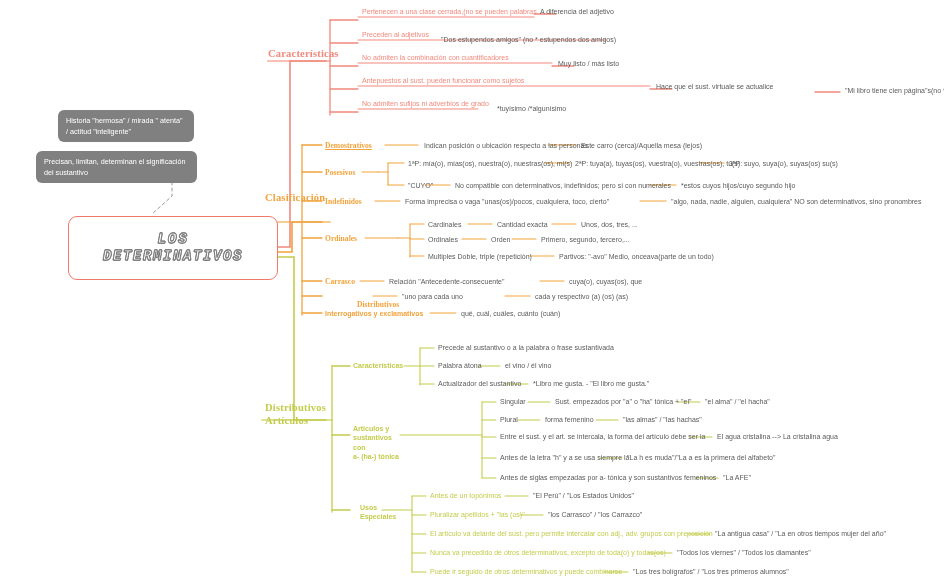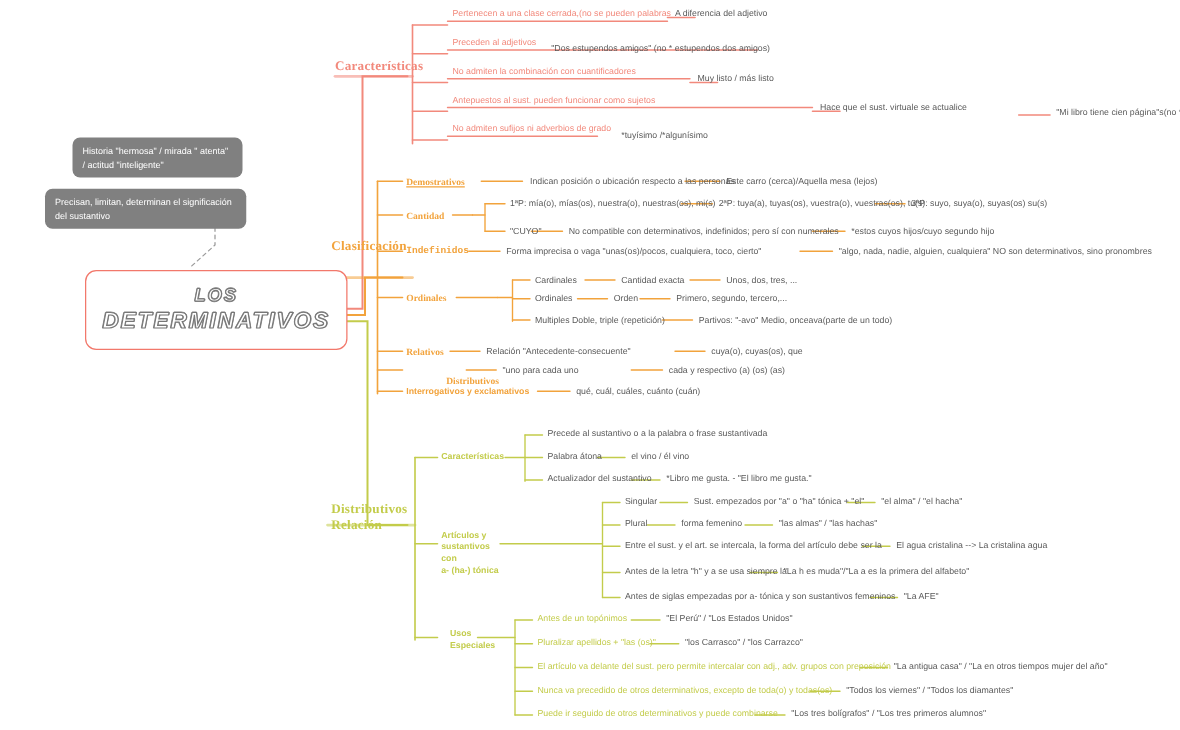--- a/index.html
+++ b/index.html
@@ -17,28 +17,28 @@
   .node{position:absolute;white-space:nowrap;}
 
   
   .central{
     left:68px;top:216px;width:208px;height:62px;
     border:1.6px solid #F2786B;border-radius:9px;background:#fff;
     display:flex;flex-direction:column;align-items:center;justify-content:center;
     line-height:1.18;
   }
   .central span{
-    font-family:Liberation Sans, sans-serif;
+    font-family:Liberation Mono, monospace;
     font-size:14.5px;letter-spacing:1.6px;color:#fff;
     -webkit-text-stroke:0.9px #777;
     text-shadow:
       -0.7px 0 #8a8a8a, 0.7px 0 #8a8a8a, 0 -0.7px #8a8a8a, 0 0.7px #8a8a8a;
     font-style:italic;font-weight:700;
   }
-  .central .l2{font-size:18px;}
+  .central .l2{font-size:14px;}
 
   
   .note{
     background:#808080;color:#ffffff;border-radius:6px;
     font-size:7.2px;line-height:1.55;padding:5px 8px;
     white-space:normal;
   }
   #note1{left:58px;top:110px;width:120px;}
   #note2{left:36px;top:151px;width:145px;}
 
@@ -191,21 +191,21 @@
     <span class="l2">DETERMINATIVOS</span>
   </div>
 
   <div class="node note" id="note1">Historia "hermosa" / mirada " atenta" / actitud "inteligente"</div>
   <div class="node note" id="note2">Precisan, limitan, determinan el significación del sustantivo</div>
 
   <div class="node main-label" id="lbl-caract">Características</div>
   <div class="node main-label" id="lbl-clasif">Clasificación</div>
   <div class="node main-label two-line" id="lbl-determ">
     <div>Distributivos</div>
-    <div>Relación</div>
+    <div>Artículos</div>
   </div>
 
   <div class="node leaf coral" style="left:362px;top:8px;">Pertenecen a una clase cerrada,(no se pueden palabras</div>
   <div class="node leaf grey" style="left:540px;top:8px;">A diferencia del adjetivo</div>
 
   <div class="node leaf coral" style="left:362px;top:31px;">Preceden al adjetivos</div>
   <div class="node leaf grey" style="left:441px;top:36px;">"Dos estupendos amigos" (no * estupendos dos amigos)</div>
 
   <div class="node leaf coral" style="left:362px;top:54px;">No admiten la combinación con cuantificadores</div>
   <div class="node leaf grey" style="left:558px;top:60px;">Muy listo / más listo</div>
@@ -216,43 +216,43 @@
 
   <div class="node leaf coral" style="left:362px;top:100px;">No admiten sufijos ni adverbios de grado</div>
   <div class="node leaf grey" style="left:497px;top:105px;">*tuyísimo /*algunísimo</div>
 
   <div class="node leaf grey" style="left:845px;top:87px;">"Mi libro tiene cien página"s(no *libro tiene cien páginas)</div>
 
   <div class="node l2lbl orange" style="left:325px;top:141px;text-decoration:underline;">Demostrativos</div>
   <div class="node leaf grey" style="left:424px;top:142px;">Indican posición o ubicación respecto a las personas</div>
   <div class="node leaf grey" style="left:581px;top:142px;">Este carro (cerca)/Aquella mesa (lejos)</div>
 
-  <div class="node l2lbl orange" style="left:325px;top:168px;">Cantidad</div>
+  <div class="node l2lbl orange" style="left:325px;top:168px;">Posesivos</div>
   <div class="node leaf grey" style="left:408px;top:160px;">1ªP: mía(o), mías(os), nuestra(o), nuestras(os), mi(s)</div>
   <div class="node leaf grey" style="left:575px;top:160px;">2ªP: tuya(a), tuyas(os), vuestra(o), vuestras(os), tu(s)</div>
   <div class="node leaf grey" style="left:729px;top:160px;">3ªP: suyo, suya(o), suyas(os) su(s)</div>
   <div class="node leaf grey" style="left:408px;top:182px;">"CUYO"</div>
   <div class="node leaf grey" style="left:455px;top:182px;">No compatible con  determinativos, indefinidos; pero sí con numerales</div>
   <div class="node leaf grey" style="left:681px;top:182px;">*estos cuyos hijos/cuyo segundo hijo</div>
 
-  <div class="node l2lbl orange" style="left:325px;top:197px;font-family:Liberation Mono, monospace;">Indefinidos</div>
+  <div class="node l2lbl orange" style="left:325px;top:197px;">Indefinidos</div>
   <div class="node leaf grey" style="left:405px;top:198px;">Forma imprecisa o vaga "unas(os)/pocos, cualquiera, toco, cierto"</div>
   <div class="node leaf grey" style="left:671px;top:198px;">"algo, nada, nadie, alguien, cualquiera" NO son determinativos, sino pronombres</div>
 
   <div class="node l2lbl orange" style="left:325px;top:234px;">Ordinales</div>
   <div class="node leaf grey" style="left:428px;top:221px;">Cardinales</div>
   <div class="node leaf grey" style="left:497px;top:221px;">Cantidad exacta</div>
   <div class="node leaf grey" style="left:581px;top:221px;">Unos, dos, tres, ...</div>
   <div class="node leaf grey" style="left:428px;top:236px;">Ordinales</div>
   <div class="node leaf grey" style="left:491px;top:236px;">Orden</div>
   <div class="node leaf grey" style="left:541px;top:236px;">Primero, segundo, tercero,...</div>
   <div class="node leaf grey" style="left:428px;top:253px;">Multiples Doble, triple (repetición)</div>
   <div class="node leaf grey" style="left:559px;top:253px;">Partivos: "-avo" Medio, onceava(parte de un todo)</div>
 
-  <div class="node l2lbl orange" style="left:325px;top:277px;">Relativos</div>
+  <div class="node l2lbl orange" style="left:325px;top:277px;">Carrasco</div>
   <div class="node leaf grey" style="left:389px;top:278px;">Relación "Antecedente-consecuente"</div>
   <div class="node leaf grey" style="left:569px;top:278px;">cuya(o), cuyas(os), que</div>
 
   <div class="node l2lbl orange" style="left:325px;top:300px;padding-left:32px;">Distributivos</div>
   <div class="node leaf grey" style="left:402px;top:293px;">"uno para cada uno</div>
   <div class="node leaf grey" style="left:535px;top:293px;">cada y respectivo (a) (os) (as)</div>
 
   <div class="node l2lbl sans orange" style="left:325px;top:310px;">Interrogativos y exclamativos</div>
   <div class="node leaf grey" style="left:461px;top:310px;">qué, cuál, cuáles, cuánto (cuán)</div>
 

